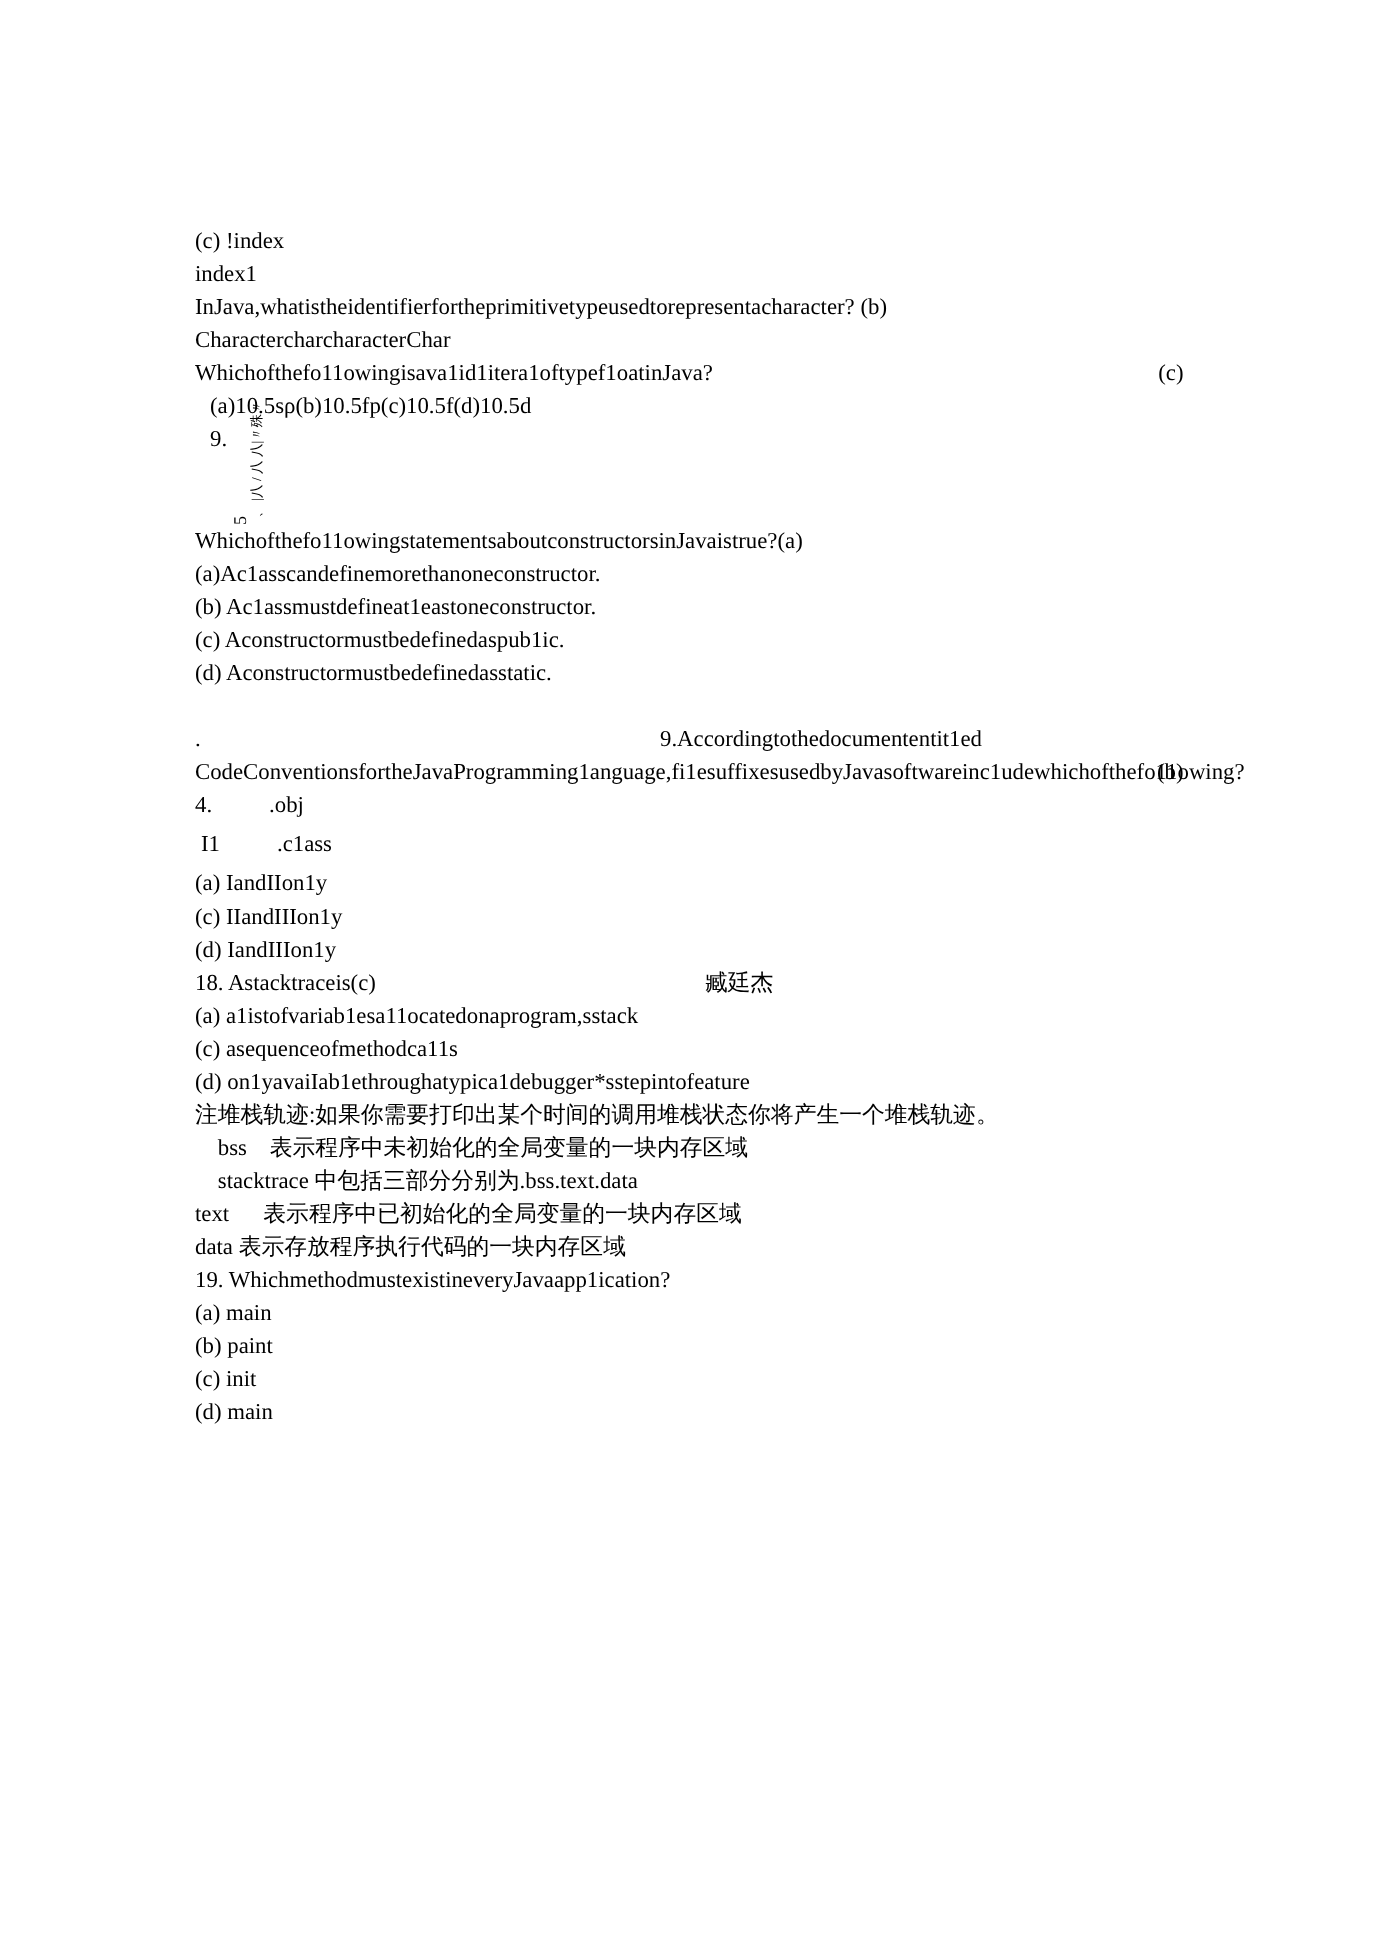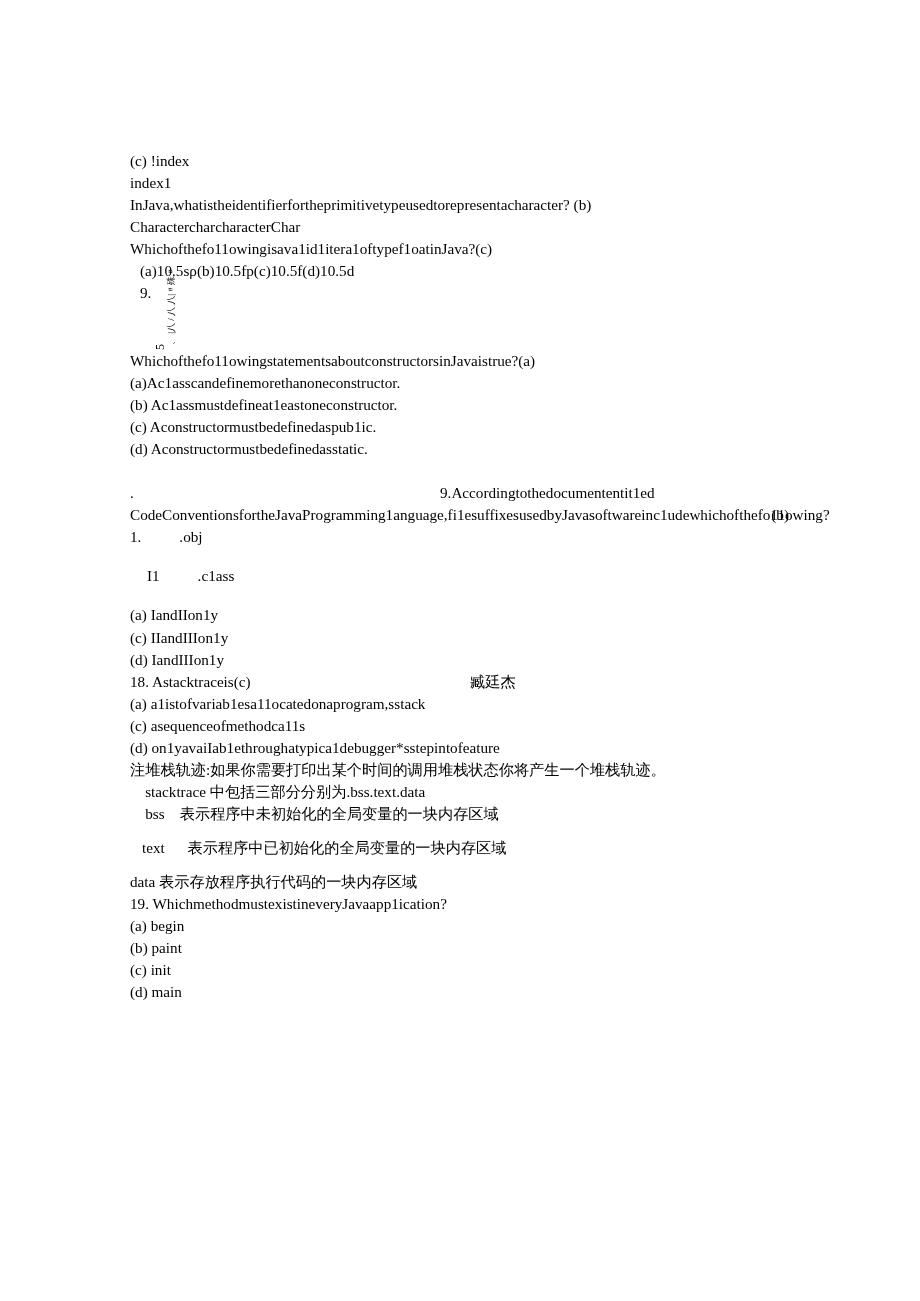--- a/index.html
+++ b/index.html
@@ -42,20 +42,21 @@
     top: 90px;
     left: 12px;
     font-size: 12px;
   }
   .float-line {
     display: flex;
     align-items: flex-start;
   }
   .q15-answer {
     display: flex;
+    justify-content: space-between;
   }
   .q17-answer {
     display: flex;
     justify-content: space-between;
   }
   .q17-header {
     display: flex;
   }
   .q17-dot { width: 310px; display: inline-block; }
   .nowrap { white-space: nowrap; }
@@ -99,39 +100,39 @@
   <div class="q17-header">
     <span class="q17-dot">.</span>
     <span>9.Accordingtothedocumententit1ed</span>
   </div>
   <p class="line" style="display:inline">CodeConventionsfortheJavaProgramming1anguage,fi1esuffixesusedbyJavasoftwareinc1udewhichofthefo11owing?</p>
   <div class="q17-answer" style="margin-top:-1.45em">
     <span>&nbsp;</span>
     <span>(b)</span>
   </div>
 
-  <pre class="line" style="margin:0;font-family:inherit">1.          .obj</pre>
-  <pre class="line" style="margin:17px;font-family:inherit">I1          .c1ass</pre>
+  <pre class="line" style="margin:0;font-family:inherit">4.          .obj</pre>
+  <pre class="line" style="margin:4px;font-family:inherit">I1          .c1ass</pre>
   <p class="line">(a)  IandIIon1y</p>
   <p class="line">(c)  IIandIIIon1y</p>
   <p class="line">(d)  IandIIIon1y</p>
 
   <div class="q18-row">
     <span class="q18-left">18.  Astacktraceis(c)</span>
     <span>臧廷杰</span>
   </div>
   <p class="line">(a)  a1istofvariab1esa11ocatedonaprogram,sstack</p>
   <p class="line">(c)  asequenceofmethodca11s</p>
   <p class="line">(d)  on1yavaiIab1ethroughatypica1debugger*sstepintofeature</p>
 
   <p class="line">注堆栈轨迹:如果你需要打印出某个时间的调用堆栈状态你将产生一个堆栈轨迹。</p>
+  <pre class="line" style="margin:0;font-family:inherit;white-space:pre-wrap">    bss    表示程序中未初始化的全局变量的一块内存区域</pre>
   <pre class="line" style="margin:0;font-family:inherit;white-space:pre-wrap">    stacktrace 中包括三部分分别为.bss.text.data</pre>
-  <pre class="line" style="margin:0;font-family:inherit;white-space:pre-wrap">    bss    表示程序中未初始化的全局变量的一块内存区域</pre>
-  <pre class="line" style="margin:12px;font-family:inherit;white-space:pre-wrap">text      表示程序中已初始化的全局变量的一块内存区域</pre>
+  <pre class="line" style="margin:0;font-family:inherit;white-space:pre-wrap">text      表示程序中已初始化的全局变量的一块内存区域</pre>
   <p class="line">data 表示存放程序执行代码的一块内存区域</p>
 
   <p class="line">19.  WhichmethodmustexistineveryJavaapp1ication?</p>
-  <p class="line">(a)   begin</p>
+  <p class="line">(a)   main</p>
   <p class="line">(b)   paint</p>
   <p class="line">(c)   init</p>
   <p class="line">(d)   main</p>
 
 </div>
 
 </body></html>

